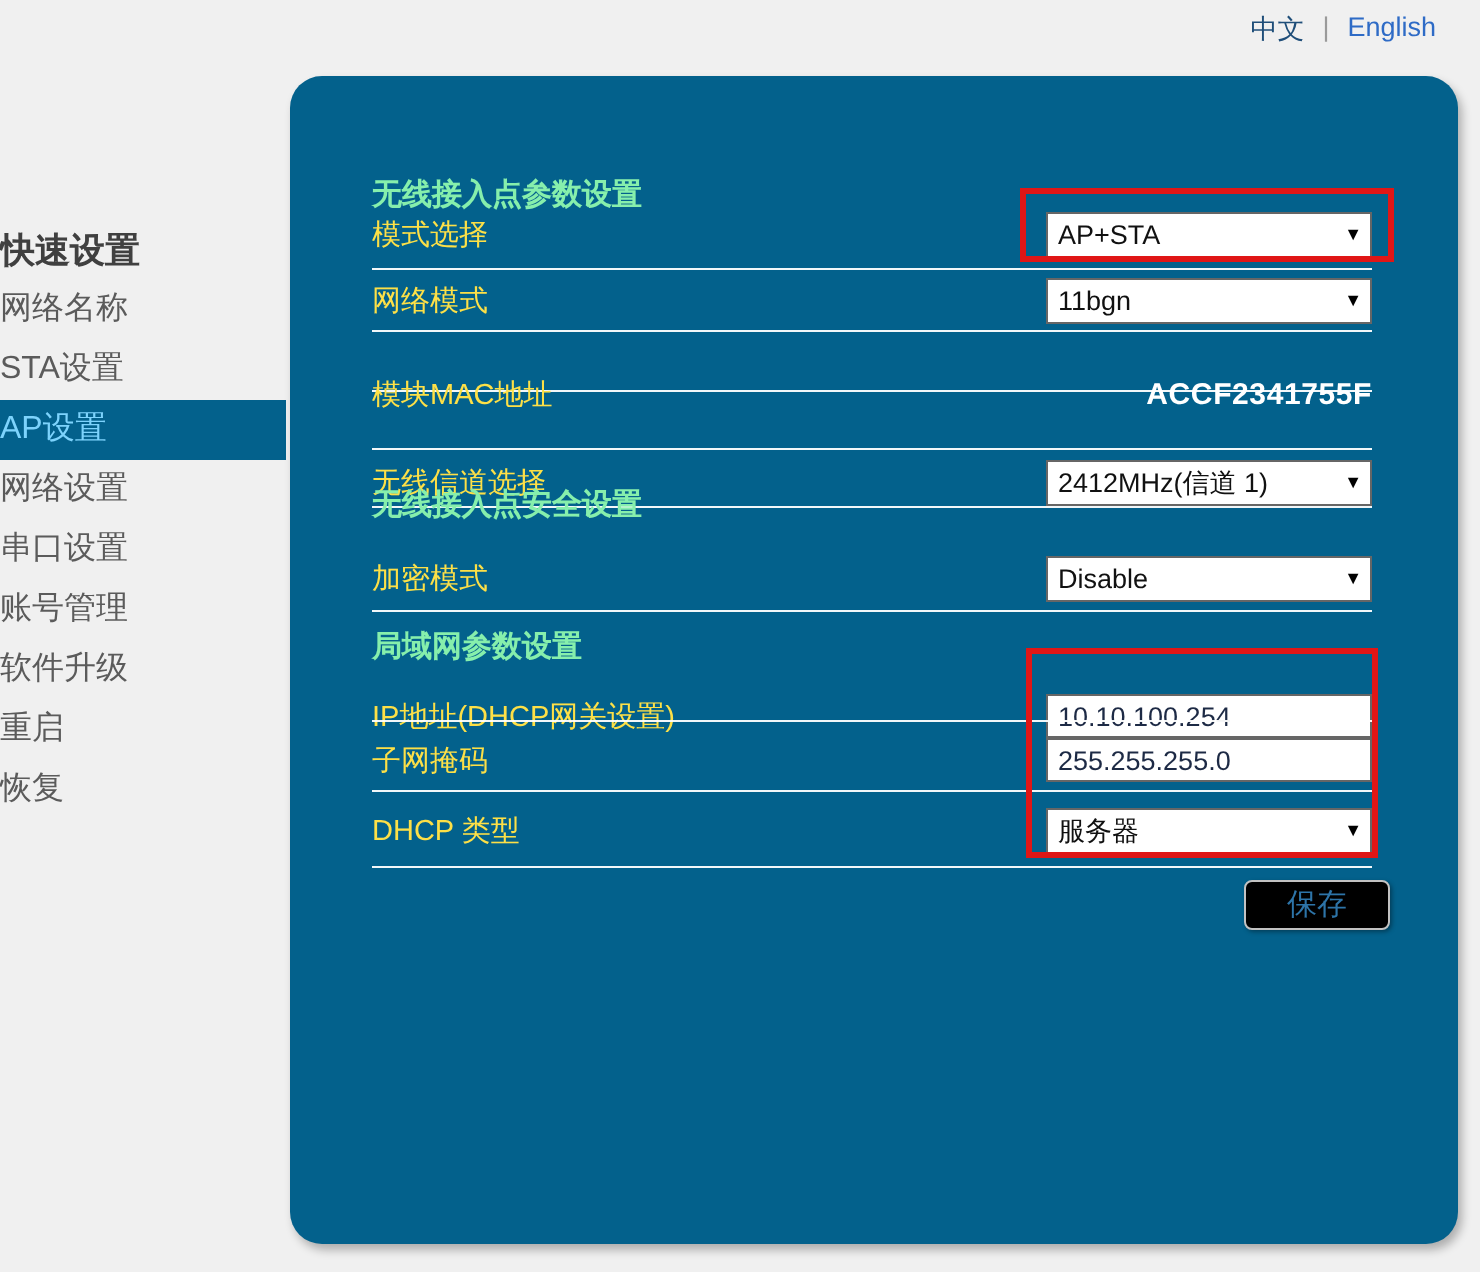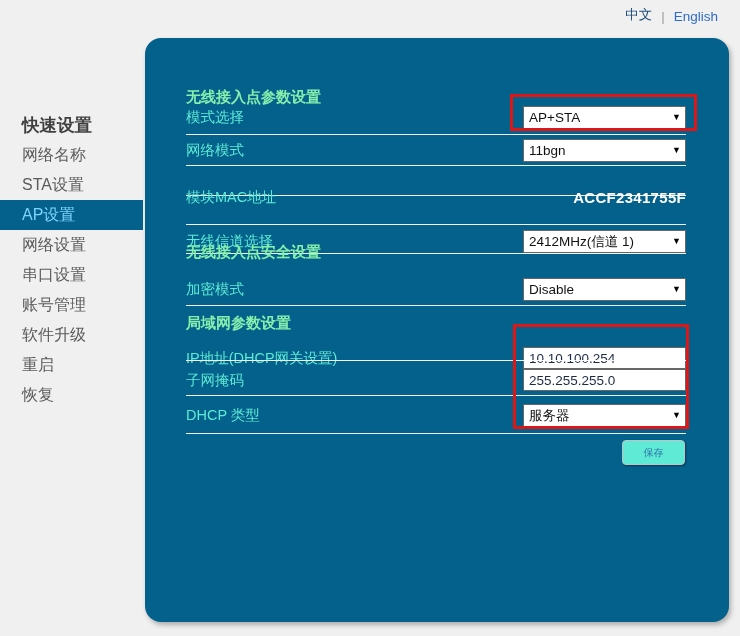--- a/index.html
+++ b/index.html
@@ -7,34 +7,33 @@
   body {
     font-family:"Liberation Sans","DejaVu Sans",sans-serif;
     background:#f0f0f0;
     position:relative;
     overflow:hidden;
   }
 
   
   .langbar {
     position:absolute; top:6px; right:22px;
-    display:flex; align-items:flex-end; gap:9px;
+    display:flex; align-items:flex-start; gap:9px;
     font-size:13.5px;
   }
   .lang-zh { color:#1f4e79; text-decoration:none; cursor:pointer; }
   .lang-sep { color:#9a9a9a; }
   .lang-en { color:#2e6bc6; text-decoration:none; cursor:pointer; }
 
   
   .sidebar {
     position:absolute; left:0; top:110px; width:143px;
   }
   .side-item {
     height:30px; line-height:30px;
-    padding-left:22px;
     font-size:16px; color:#5b5b5b;
     cursor:pointer; white-space:nowrap;
   }
   .side-item.head { font-size:17.5px; font-weight:bold; color:#404040; }
   .side-item.selected {
     background:#03618c; color:#7dd3fc;
   }
 
   
   .panel {
@@ -47,21 +46,21 @@
 
   .sec-title {
     position:absolute; left:41px;
     color:#86efac; font-size:15px; font-weight:bold;
     white-space:nowrap;
   }
   .frow {
     position:absolute; left:41px; width:500px; height:24px;
     display:flex; justify-content:space-between; align-items:center;
   }
-  .flabel { color:#5eead4; font-size:14.5px; white-space:nowrap; }
+  .flabel { color:#fde047; font-size:14.5px; white-space:nowrap; }
   .sep {
     position:absolute; left:41px; width:500px; height:1px;
     background:rgba(255,255,255,0.95);
   }
 
   .selwrap { position:relative; width:163px; height:23px; }
   .selwrap select {
     -webkit-appearance:none; appearance:none;
     width:163px; height:23px;
     border:1px solid #666; border-radius:0;
@@ -87,23 +86,23 @@
 
   .redbox {
     position:absolute; border:3px solid #e01616;
     pointer-events:none;
   }
   .redbox.box1 { left:365px; top:56px;  width:187px; height:37px; }
   .redbox.box2 { left:368px; top:286px; width:176px; height:105px; }
 
   .save-btn {
     position:absolute; left:477px; top:402px;
-    width:63px; height:25px;
-    background:#5eead4; border:1px solid #c2c2c2; border-radius:4px;
-    color:#2d74a8; font-size:10px;
+    width:73px; height:25px;
+    background:#000000; border:1px solid #c2c2c2; border-radius:4px;
+    color:#2d74a8; font-size:15px;
     font-family:"Liberation Sans","DejaVu Sans",sans-serif;
     box-shadow:1px 1px 2px rgba(0,0,0,0.35);
     cursor:pointer;
   }
 </style>
 </head>
 <body>
 
 <div class="langbar">
   <a class="lang-zh">中文</a>

